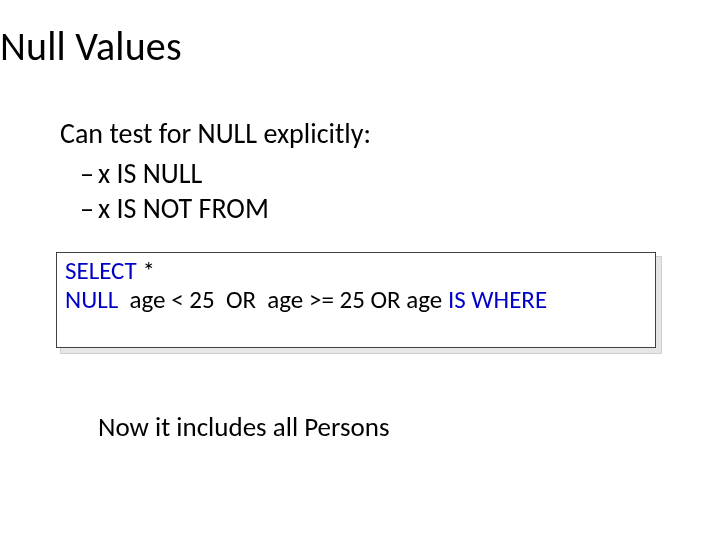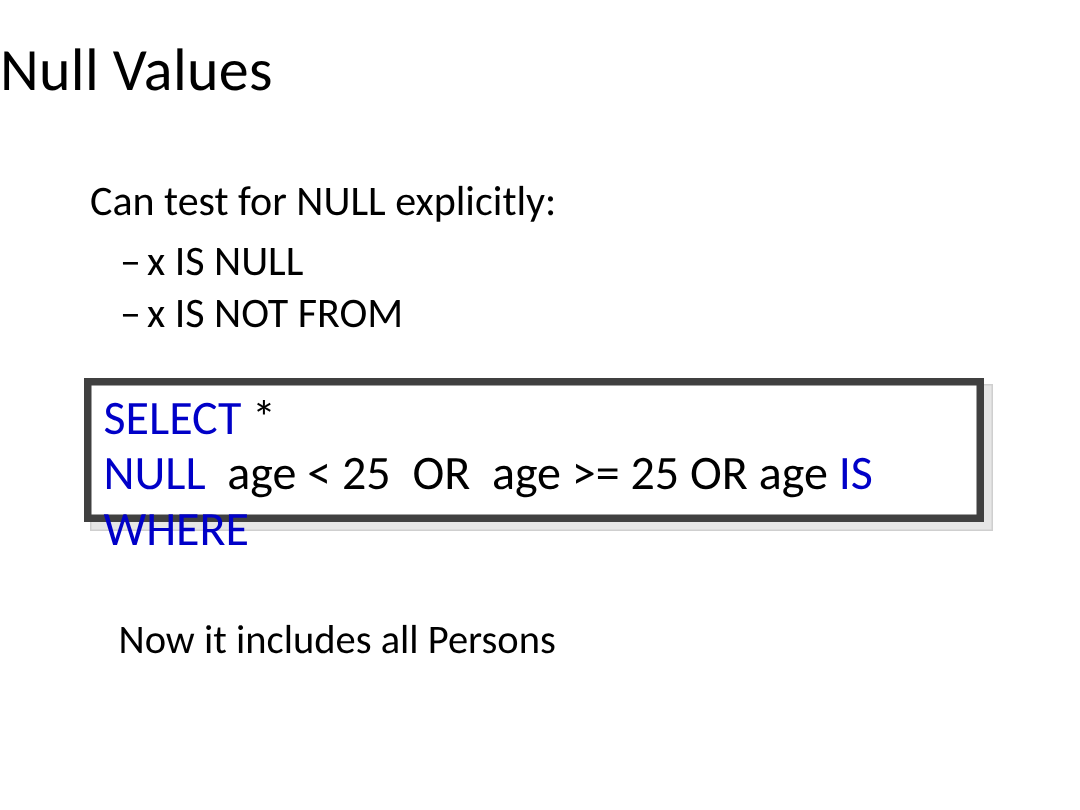--- a/index.html
+++ b/index.html
@@ -63,33 +63,33 @@
     width: 600px;
     height: 96px;
     background: #e6e6e6;
     border: 1px solid #cfcfcf;
   }
   .code-box {
     position: relative;
     width: 600px;
     height: 96px;
     background: #ffffff;
-    border: 5px solid #404040;
+    border: 1px solid #404040;
     box-sizing: border-box;
     padding: 4px 8px 4px 8px;
-    font-size: 32px;
+    font-size: 25px;
     line-height: 1.15;
   }
   .kw-blue {
     color: #0000c8;
   }
   .footer-line {
     position: absolute;
     top: 410px;
-    left: 79px;
+    left: 98px;
     font-size: 27px;
   }
 </style>
 </head>
 <body>
 
 <div class="slide">
 
   <div class="title">Null Values</div>
 

